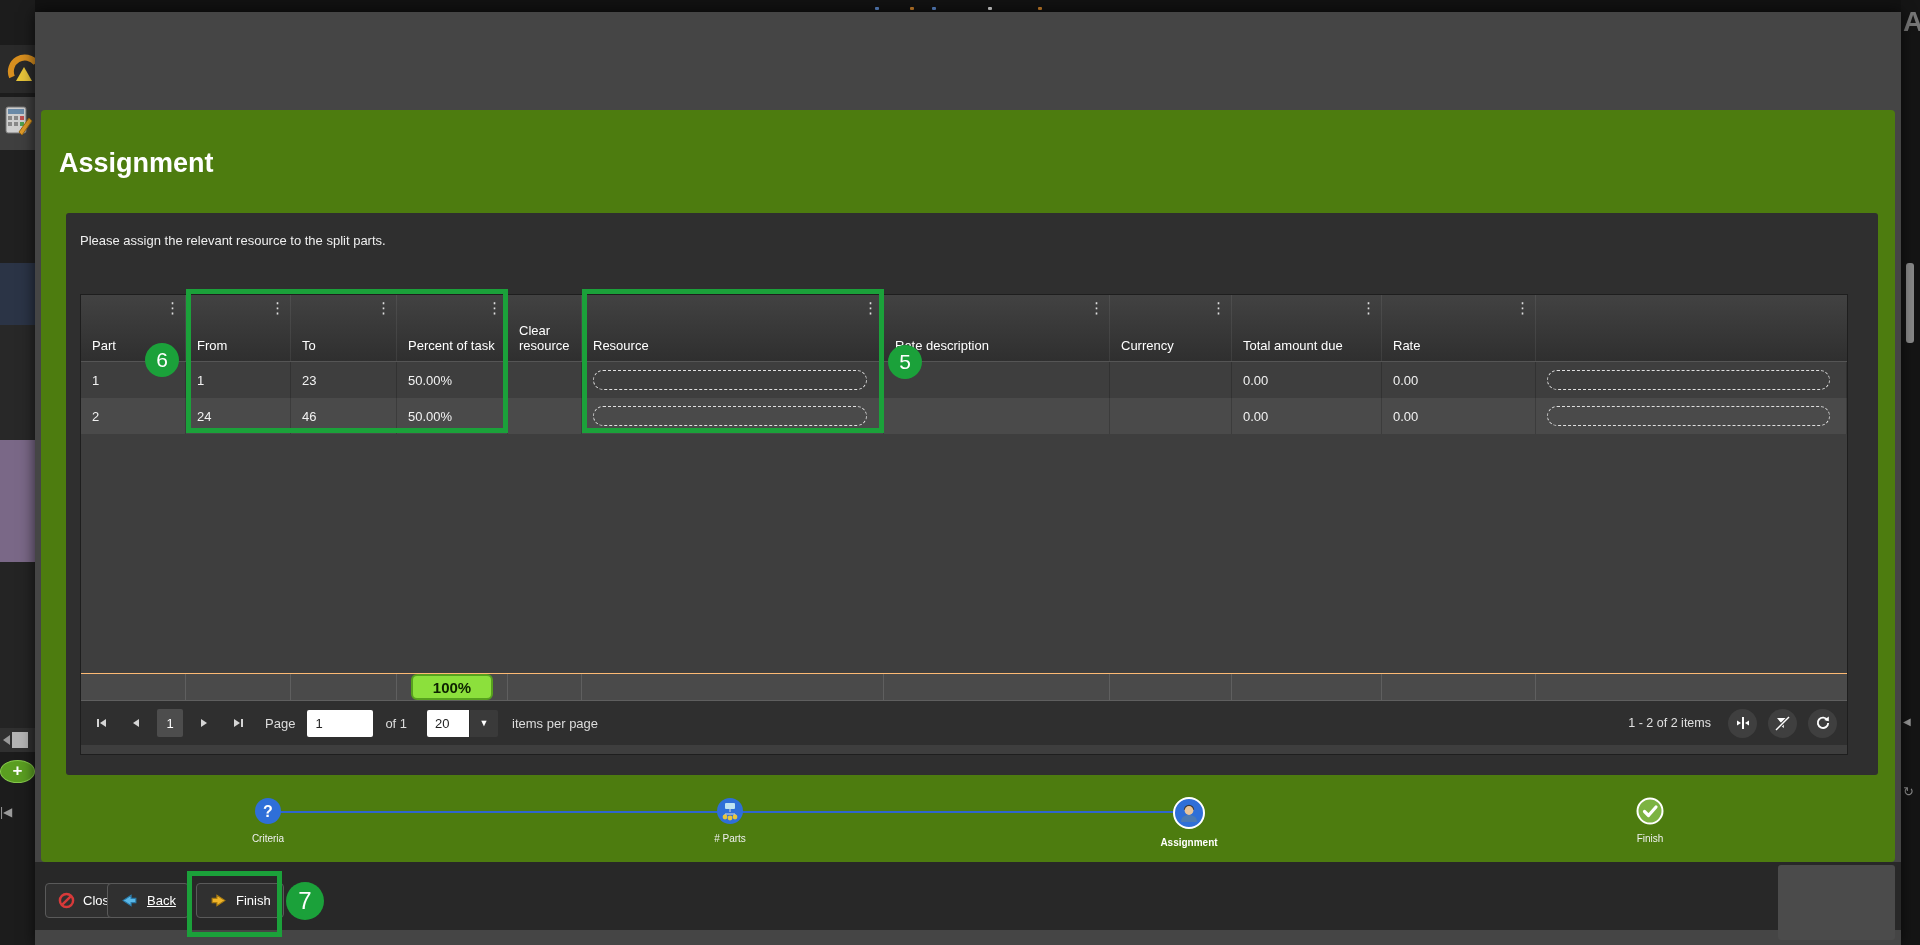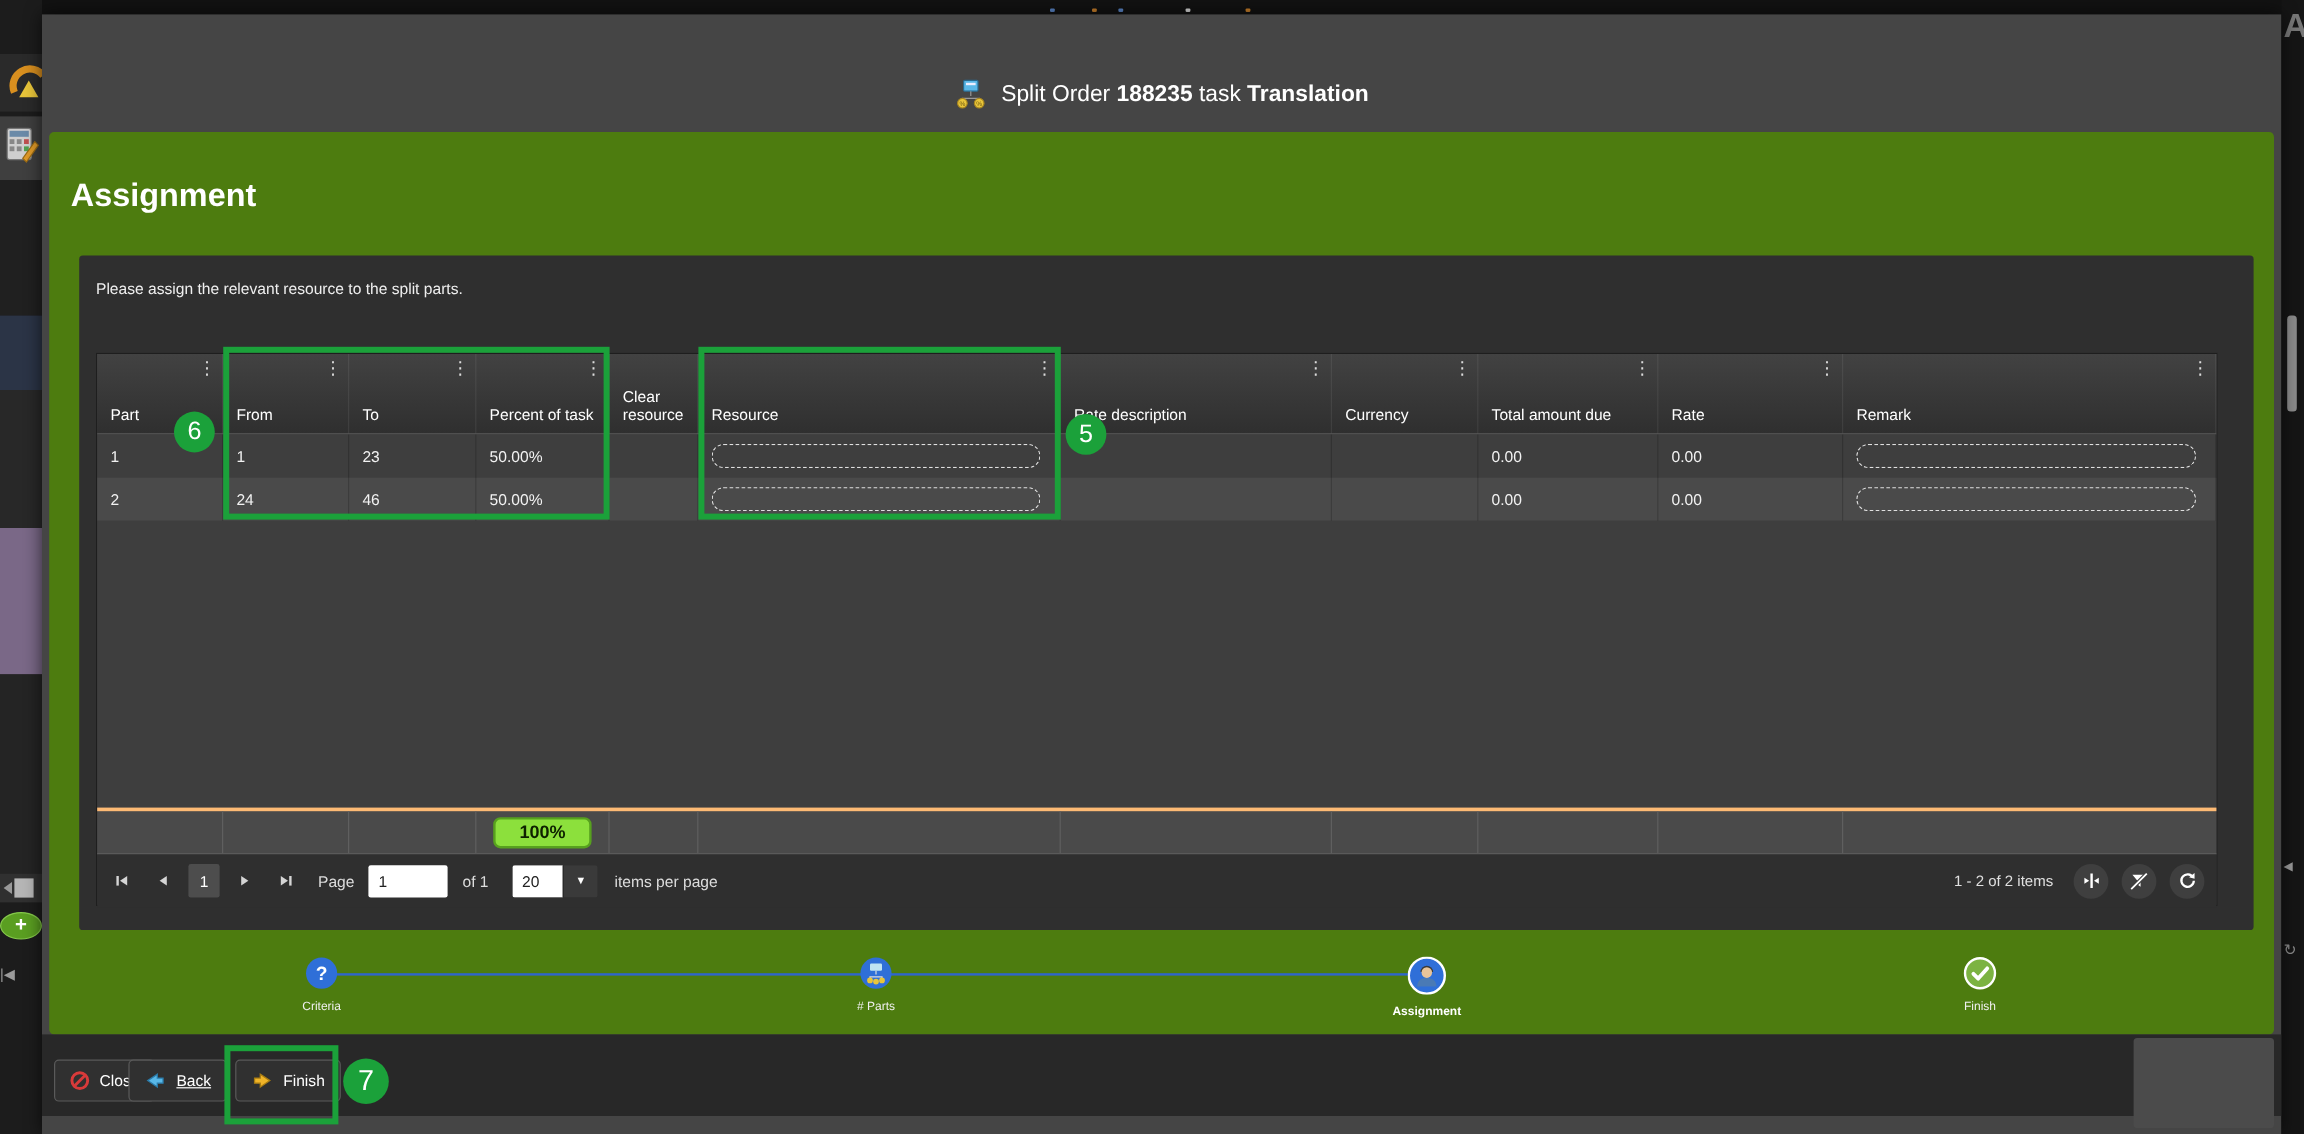--- a/index.html
+++ b/index.html
@@ -60,21 +60,21 @@
   .ghead .hc { position:relative; border-right:1px solid rgba(255,255,255,.07); display:flex; align-items:flex-end; padding:0 6px 8px 11px;
     color:#fff; font-size:13px; line-height:15px; }
   .dots { position:absolute; right:5px; top:6px; color:#ddd; font-size:15px; line-height:14px; }
   .dots::after { content:"\22EE"; }
   .grid .r { height:36px; }
   .grid .r .gc { border-right:1px solid rgba(0,0,0,.18); color:#f2f2f2; font-size:13px; display:flex; align-items:center; padding-left:11px; }
   .r0 { background:#3e3e3e; }
   .r1 { background:#4a4a4a; }
   .dashed-input { width:calc(100% - 16px); height:20px; border:1px dashed #e0e0e0; border-radius:10px; background:transparent; margin-right:8px; }
   .gbody-fill { height:239px; background:#3e3e3e; }
-  .gagg { height:39px; background:#4a4a4a; border-top:3px solid #fdba74; border-bottom:1px solid #5f5f5f; }
+  .gagg { height:28px; background:#4a4a4a; border-top:1px solid #fdba74; border-bottom:1px solid #5f5f5f; }
   .gagg .ac { border-right:1px solid #5f5f5f; display:flex; align-items:center; justify-content:center; }
   .badge { min-width:82px; height:26px; background:#8ce03c; border:2px solid #57a11e; border-radius:6px;
     color:#0e2200; font-size:15px; font-weight:bold; display:flex; align-items:center; justify-content:center; }
 
   
   .pager { height:44px; background:#2f2f2f; display:flex; align-items:center; color:#ddd; font-size:13px; }
   .pg-nav { display:flex; align-items:center; gap:8px; margin-left:8px; }
   .pg-btn { width:26px; height:28px; display:flex; align-items:center; justify-content:center; color:#d5d5d5; font-size:11px; cursor:default; }
   .pg-cur { background:#4d4d4d; color:#fff; font-size:13px; border-radius:2px; }
   .pg-lbl { margin-left:14px; }
@@ -159,32 +159,20 @@
   <div class="abs bg-right">
     <span class="bg-a">A</span>
     <span class="bg-thumb"></span>
     <span class="bg-arrow">◀</span>
     <span class="bg-refresh">↻</span>
   </div>
 
   <div class="abs window">
 
 
-    <div class="header-strip">
-      <svg width="27" height="27" viewBox="0 0 27 27">
-        <rect x="8" y="2" width="12" height="9" rx="1" fill="#5bb8e8" stroke="#2a6a8f"></rect>
-        <rect x="10" y="4" width="8" height="2" fill="#eef"></rect>
-        <path d="M14 11 v4 M7 21 v-4 h14 v4" stroke="#999" fill="none"></path>
-        <circle cx="7" cy="21" r="4" fill="#e8c53a" stroke="#a8861f"></circle>
-        <circle cx="21" cy="21" r="4" fill="#e8c53a" stroke="#a8861f"></circle>
-        <text x="7" y="23.5" font-size="5.5" text-anchor="middle" fill="#6a5410">%</text>
-        <text x="21" y="23.5" font-size="5.5" text-anchor="middle" fill="#6a5410">%</text>
-      </svg>
-      <span class="h-title"><span>Split Order </span><b>188235</b><span> task </span><b>Translation</b></span>
-    </div>
 
     <div class="content-panel">
       <div class="page-heading">Assignment</div>
 
       <div class="inner-panel">
         <div class="instruction">Please assign the relevant resource to the split parts.</div>
 
         <div class="grid">
           <div class="grow ghead">
             <div class="hc">
@@ -217,24 +205,20 @@
             <div class="hc">
                 <span>Currency</span>
                 <span class="dots"></span>
               </div>
             <div class="hc">
                 <span>Total amount due</span>
                 <span class="dots"></span>
               </div>
             <div class="hc">
                 <span>Rate</span>
-                <span class="dots"></span>
-              </div>
-            <div class="hc">
-                <span>Remark</span>
                 <span class="dots"></span>
               </div>
           </div>
 
           <div class="grow r r0">
             <div class="gc">1</div>
             <div class="gc">1</div>
             <div class="gc">23</div>
             <div class="gc">50.00%</div>
             <div class="gc"></div>

